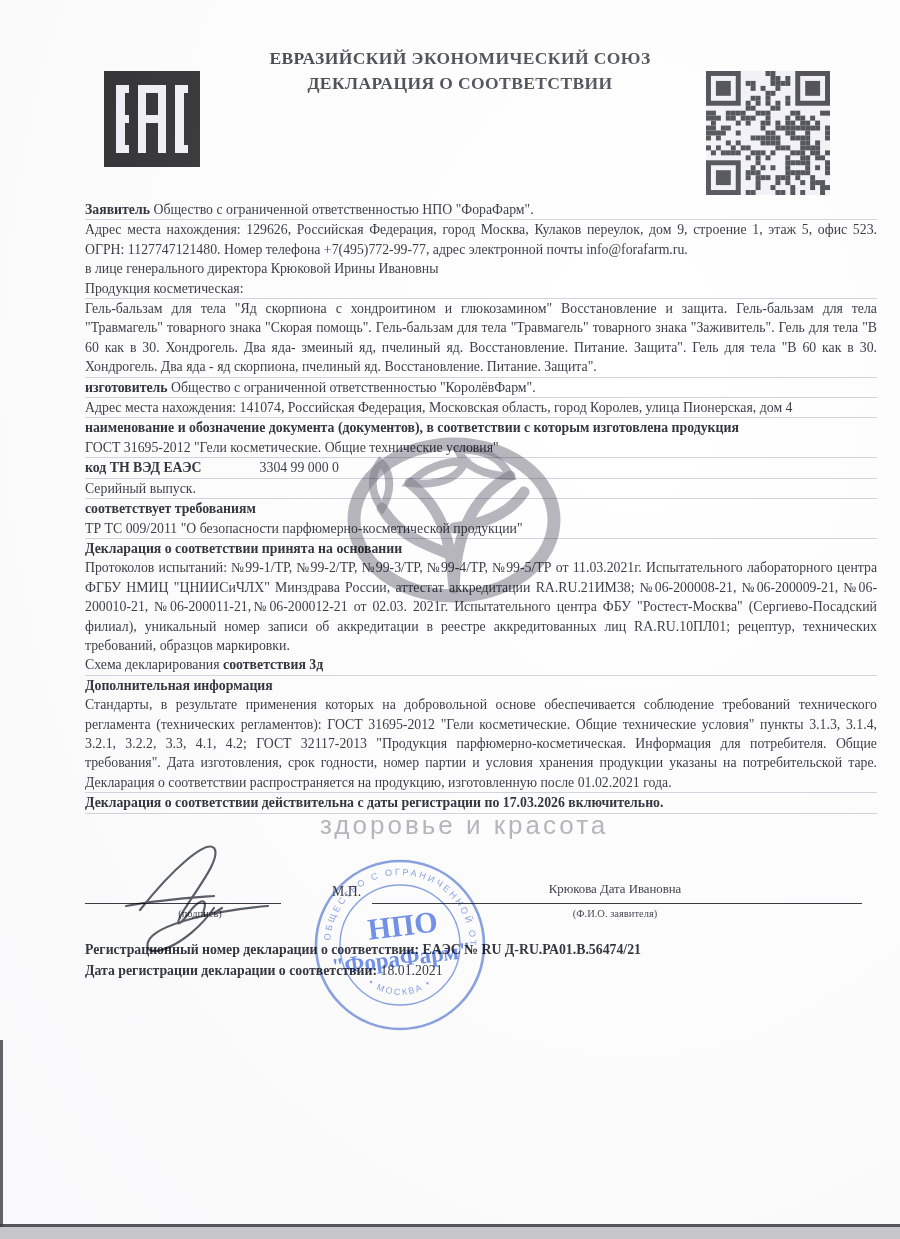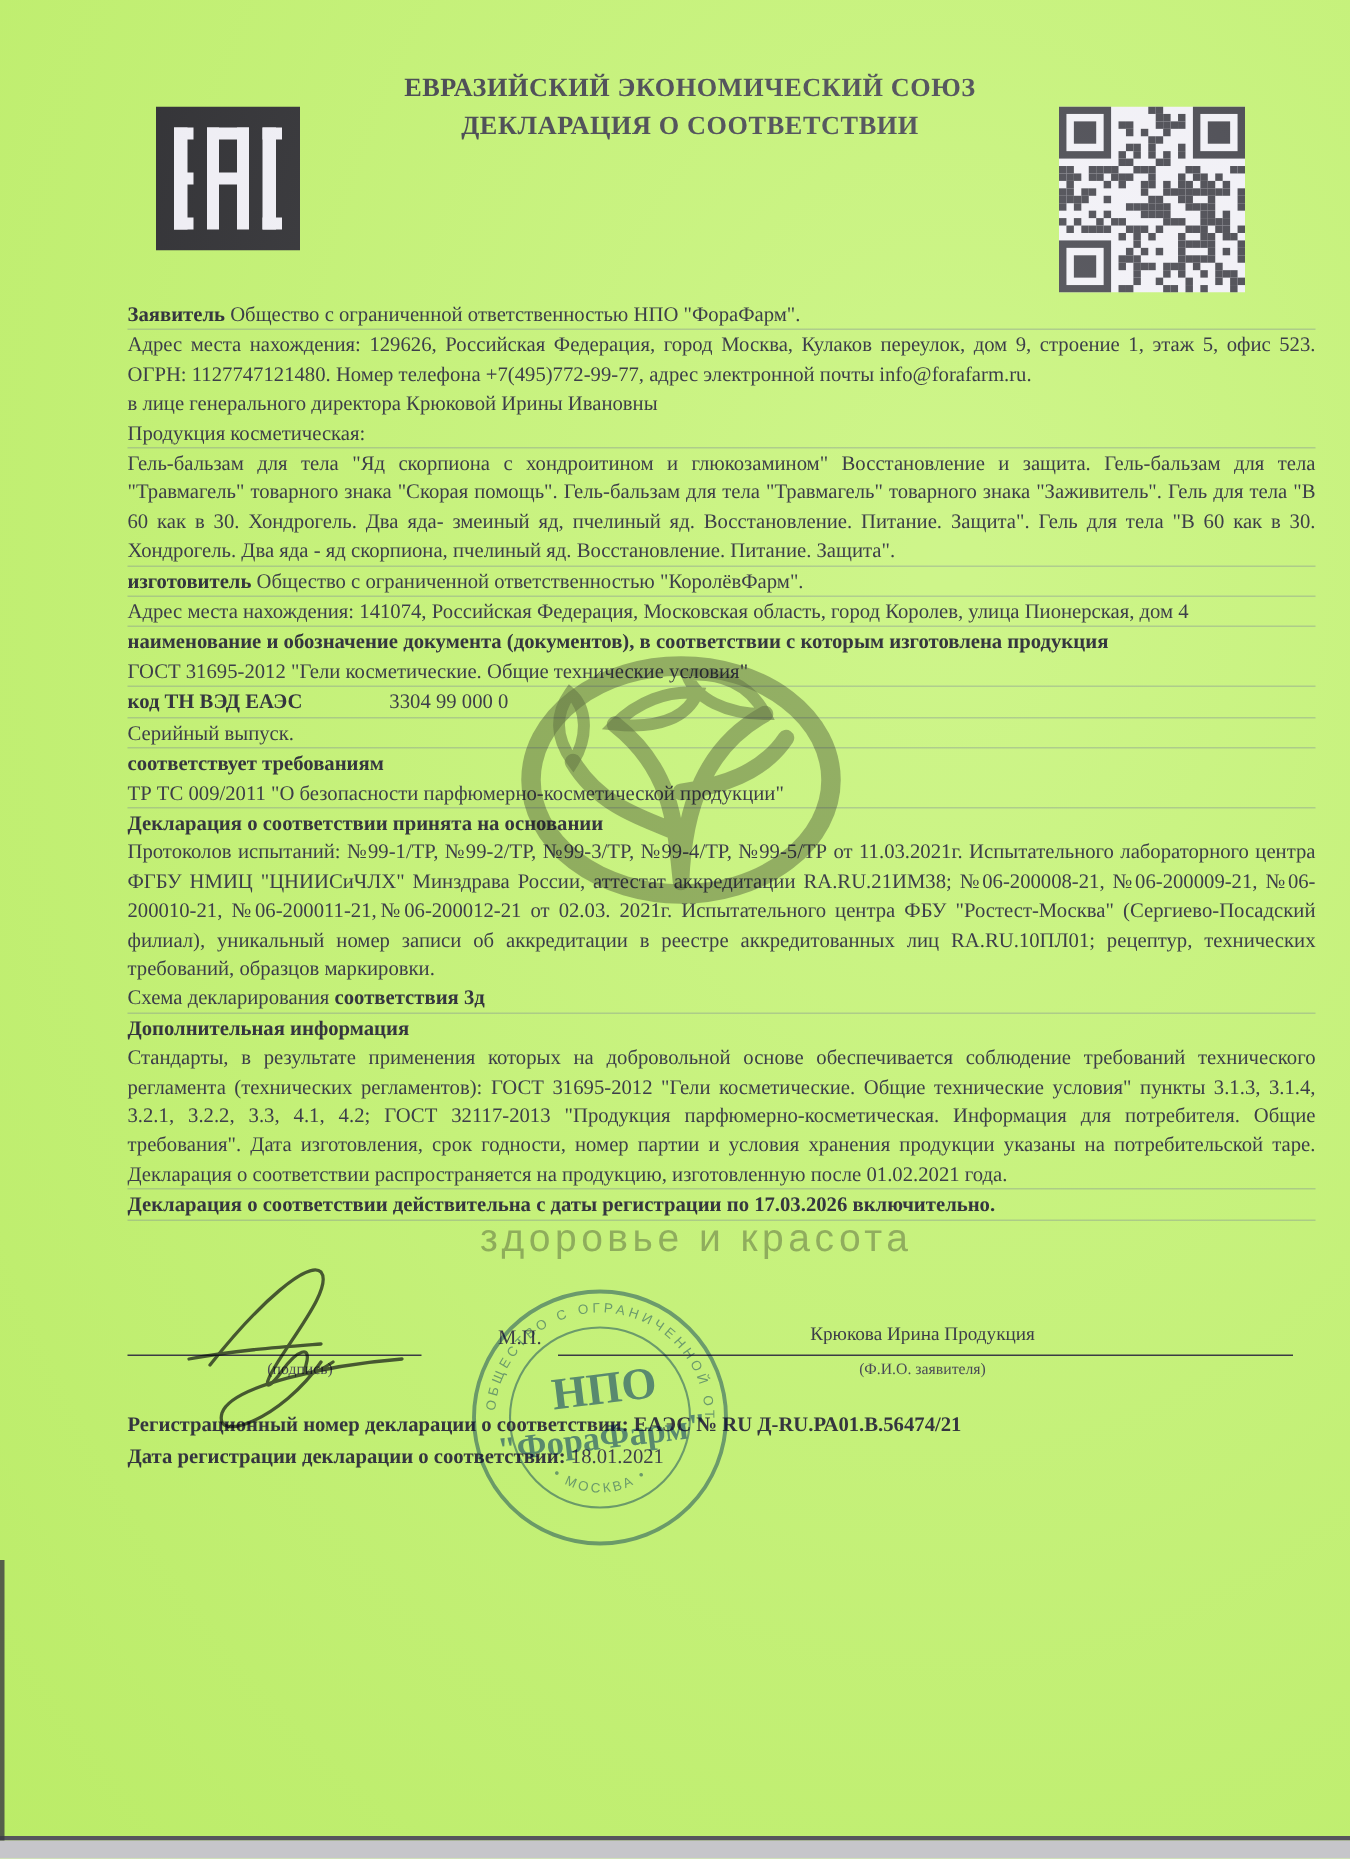--- a/index.html
+++ b/index.html
@@ -1,17 +1,17 @@
 <!DOCTYPE html>
 <html><head>
 <meta charset="utf-8">
 <style>
   html,body{margin:0;padding:0;}
   body{width:900px;height:1239px;overflow:hidden;background:#d9d9dd;}
-  .page{position:relative;width:900px;height:1239px;background:#bef264;
+  .page{position:relative;width:900px;height:1239px;background:#ffffff;
         font-family:"Liberation Serif","DejaVu Serif",serif;color:#3d3e49;}
   .page::after{content:"";position:absolute;left:0;right:0;top:0;bottom:0;pointer-events:none;
         background:radial-gradient(ellipse at 70% 30%, rgba(255,255,255,.25), rgba(140,140,165,.06));}
   
   .eac{position:absolute;left:104px;top:71px;width:96px;height:96px;}
   .titleblock{position:absolute;left:180px;top:46px;width:560px;text-align:center;
         font-weight:bold;font-size:17.5px;line-height:25px;color:#2f3039;letter-spacing:.4px;}
   .qr{position:absolute;left:706px;top:71px;width:124px;height:124px;}
   
   .flow{position:absolute;left:85px;top:200px;width:792px;font-size:13.8px;line-height:19.4px;z-index:2;}
@@ -322,21 +322,21 @@
     <p class="ul">Стандарты, в результате применения которых на добровольной основе обеспечивается соблюдение требований технического регламента (технических регламентов): ГОСТ 31695-2012 "Гели косметические. Общие технические условия" пункты 3.1.3, 3.1.4, 3.2.1, 3.2.2, 3.3, 4.1, 4.2; ГОСТ 32117-2013 "Продукция парфюмерно-косметическая. Информация для потребителя. Общие требования". Дата изготовления, срок годности, номер партии и условия хранения продукции указаны на потребительской таре. Декларация о соответствии распространяется на продукцию, изготовленную после 01.02.2021 года.</p>
     <p class="nj ul"><b>Декларация о соответствии действительна с даты регистрации по 17.03.2026 включительно.</b></p>
   </div>
 
   <div class="wm wm-small">здоровье и красота</div>
 
   <div class="sigline sl-left"></div>
   <div class="sigline sl-right"></div>
   <div class="caption cap-sign">(подпись)</div>
   <div class="mp">М.П.</div>
-  <div class="fio">Крюкова Ирина Продукция</div>
+  <div class="fio">Крюкова Дата Ивановна</div>
   <div class="caption cap-fio">(Ф.И.О. заявителя)</div>
 
   <svg class="sig-svg" width="200" height="125" viewBox="0 0 200 125">
     <g stroke="#40424f" stroke-width="2.2" fill="none" stroke-linecap="round" opacity=".85">
       <path d="M22,72 C55,30 88,2 96,10 C104,20 78,52 66,72 C56,88 60,90 70,76 C80,62 90,58 86,72 C83,82 92,78 104,70"></path>
       <path d="M8,68 C40,62 70,60 96,58"></path>
       <path d="M96,70 C70,108 24,125 30,104 C36,86 100,72 150,68"></path>
     </g>
   </svg>
 

